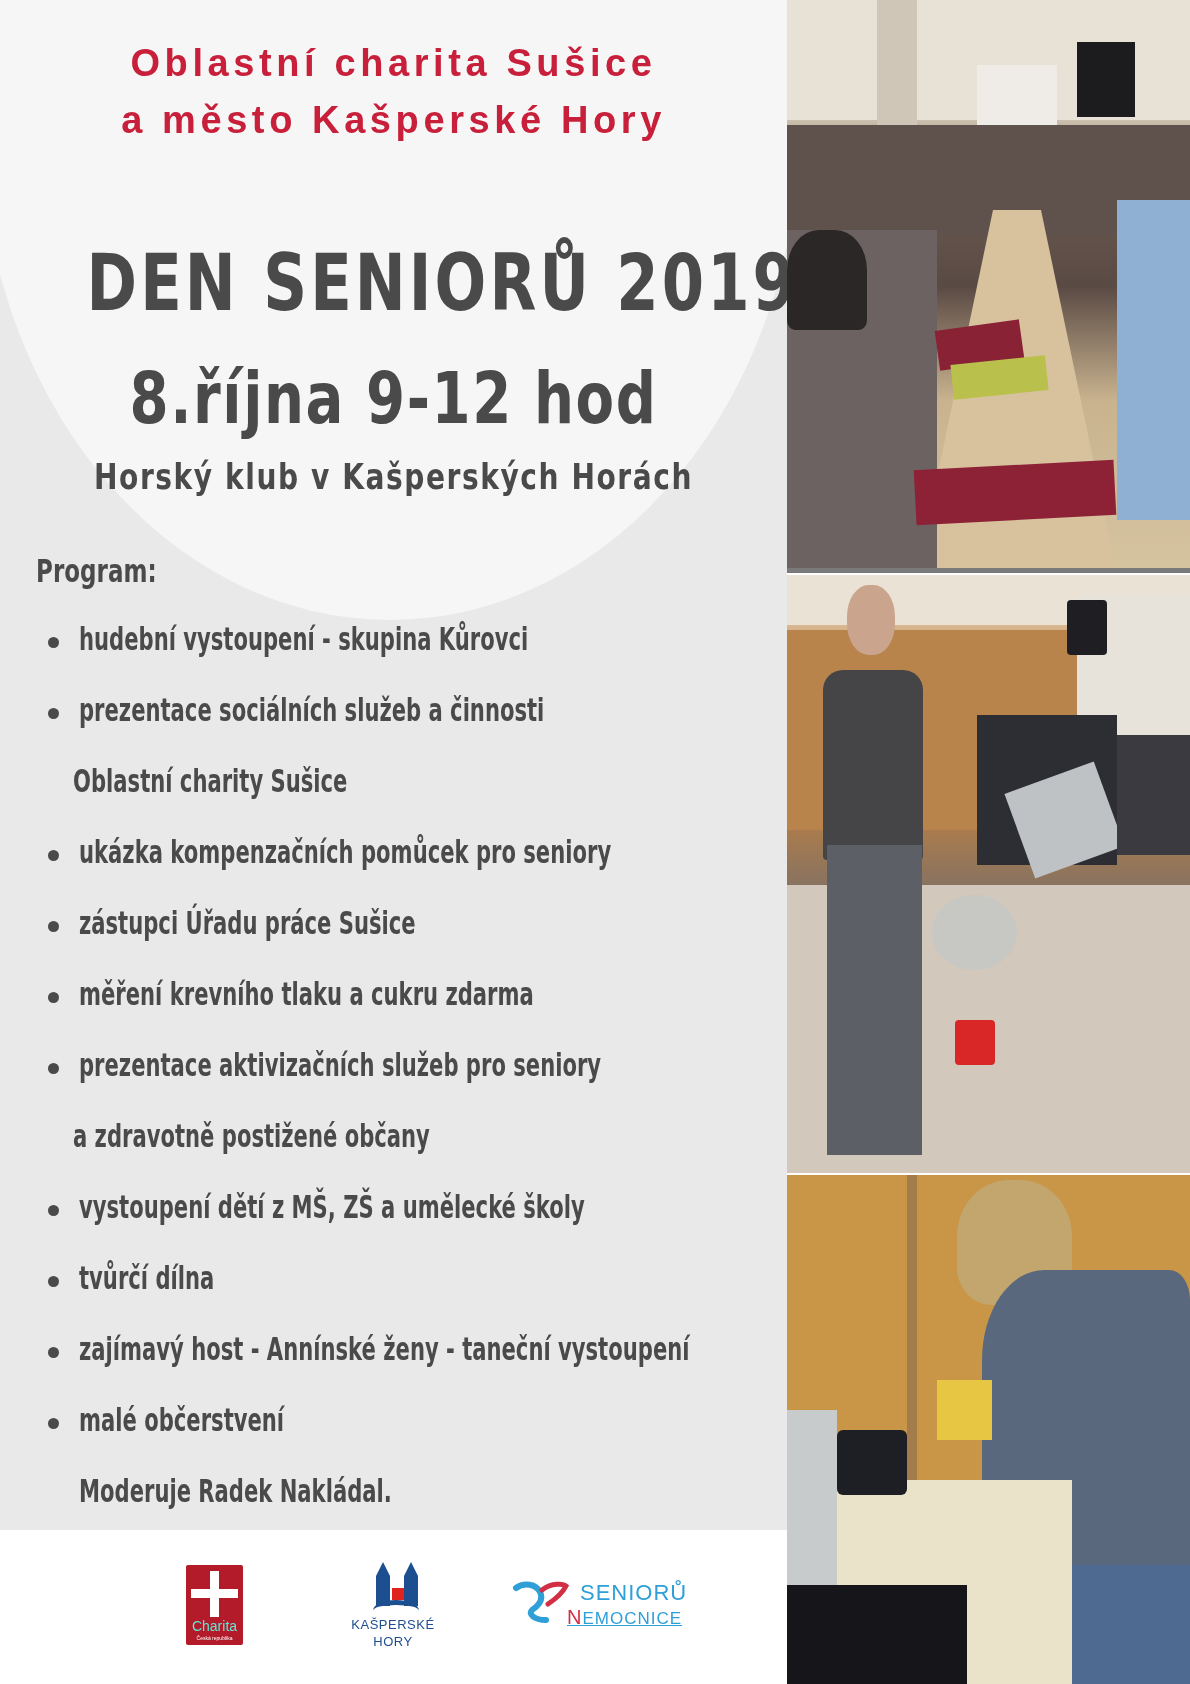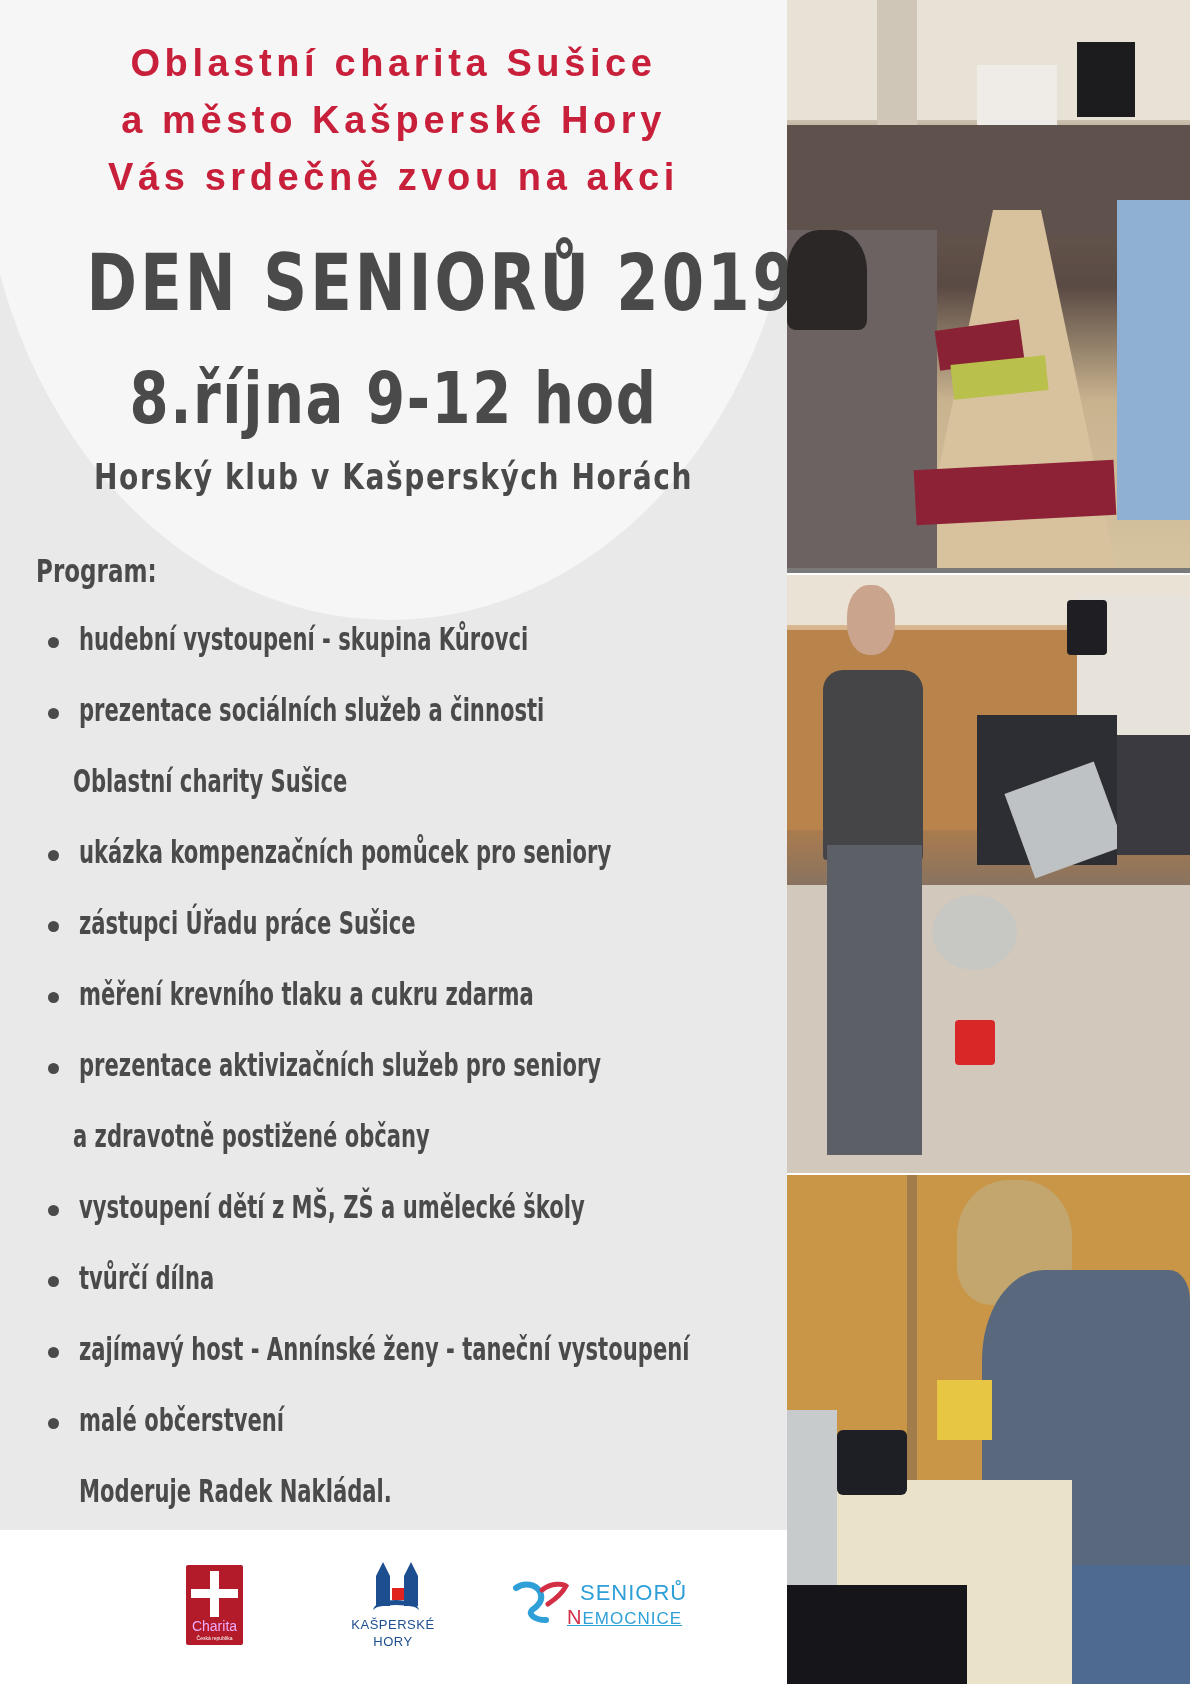--- a/index.html
+++ b/index.html
@@ -14,21 +14,21 @@
   .prog { position: absolute; left: 36px; top: 552px; color: #4a4a4b; font-family: "DejaVu Sans", sans-serif; font-weight: bold; font-size: 32px; transform: scaleX(0.72); transform-origin: left; white-space: nowrap; }
   .items { position: absolute; left: 0; top: 620px; width: 787px; }
   .item { position: absolute; left: 0; height: 60px; white-space: nowrap; color: #4a4a4b; font-family: "DejaVu Sans", sans-serif; font-weight: bold; font-size: 32px; }
   .bullet { position: absolute; left: 48px; top: 17px; width: 11px; height: 11px; border-radius: 50%; background: #4a4a4b; }
   .itxt { position: absolute; left: 79px; top: 0; transform: scaleX(0.66); transform-origin: left; }
   .itxt.cont { left: 73px; }
   .footer { position: absolute; left: 0; top: 1530px; width: 787px; height: 154px; background: #ffffff; }
   .logo-charita { position: absolute; left: 186px; top: 1565px; width: 57px; height: 80px; background: #b31b2b; border-radius: 2px; }
   .logo-charita .cross-v { position: absolute; left: 24px; top: 6px; width: 9px; height: 46px; background: #fff; }
   .logo-charita .cross-h { position: absolute; left: 5px; top: 24px; width: 47px; height: 9px; background: #fff; }
-  .logo-charita .ctext { position: absolute; left: 0; top: 53px; width: 57px; text-align: center; color: #f0abfc; font-size: 14px; font-family: "Liberation Sans", sans-serif; }
+  .logo-charita .ctext { position: absolute; left: 0; top: 53px; width: 57px; text-align: center; color: #5eead4; font-size: 14px; font-family: "Liberation Sans", sans-serif; }
   .logo-charita .csub { position: absolute; left: 0; top: 70px; width: 57px; text-align: center; color: #fff; font-size: 5px; font-family: "Liberation Sans", sans-serif; }
   .logo-kh { position: absolute; left: 340px; top: 1560px; width: 106px; height: 90px; }
   .logo-kh .tw { position: absolute; top: 2px; width: 0; height: 0; border-left: 7px solid transparent; border-right: 7px solid transparent; border-bottom: 14px solid #1d4e8f; }
   .logo-kh .tb { position: absolute; top: 16px; width: 14px; height: 30px; background: #1d4e8f; }
   .logo-kh .red { position: absolute; left: 52px; top: 28px; width: 12px; height: 12px; background: #e0231f; }
   .logo-kh .arc { position: absolute; left: 33px; top: 40px; width: 46px; height: 16px; border-top: 5px solid #1d4e8f; border-radius: 50% 50% 0 0; }
   .logo-kh .ktxt { position: absolute; left: 0; top: 56px; width: 106px; text-align: center; color: #1d4e8f; font-size: 13px; line-height: 17px; font-family: "Liberation Sans", sans-serif; letter-spacing: 0.5px; }
   .logo-sn { position: absolute; left: 512px; top: 1578px; width: 180px; height: 50px; }
   .logo-sn svg { position: absolute; left: 0; top: 2px; }
   .logo-sn .s1 { position: absolute; left: 68px; top: 2px; color: #2f9fd8; font-size: 22px; font-family: "Liberation Sans", sans-serif; letter-spacing: 1px; }
@@ -41,21 +41,20 @@
   .shape { position: absolute; }
 </style>
 </head>
 <body>
 
 <div class="left">
   <div class="circle"></div>
 
   <div class="hdr" style="top:99px;">a město Kašperské Hory</div>
   <div class="hdr" style="top:42px;">Oblastní charita Sušice</div>
-  <div class="hdr" style="top:156px;">Vás srdečně zvou na akci</div>
 
   <div class="title t1">DEN SENIORŮ 2019</div>
   <div class="title t2">8.října 9-12 hod</div>
   <div class="title t3">Horský klub v Kašperských Horách</div>
 
   <div class="prog">Program:</div>
 
   <div class="items">
     <div class="item" style="top:0px;">
       <span class="bullet"></span>

